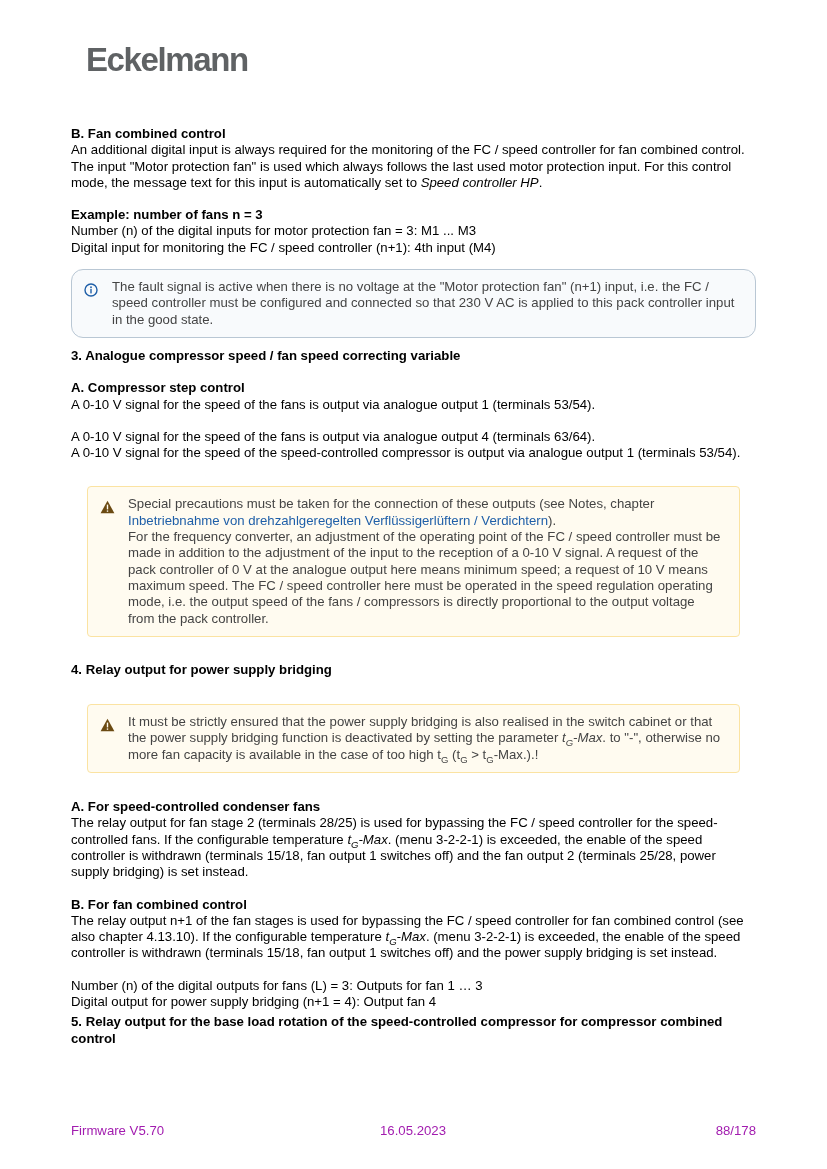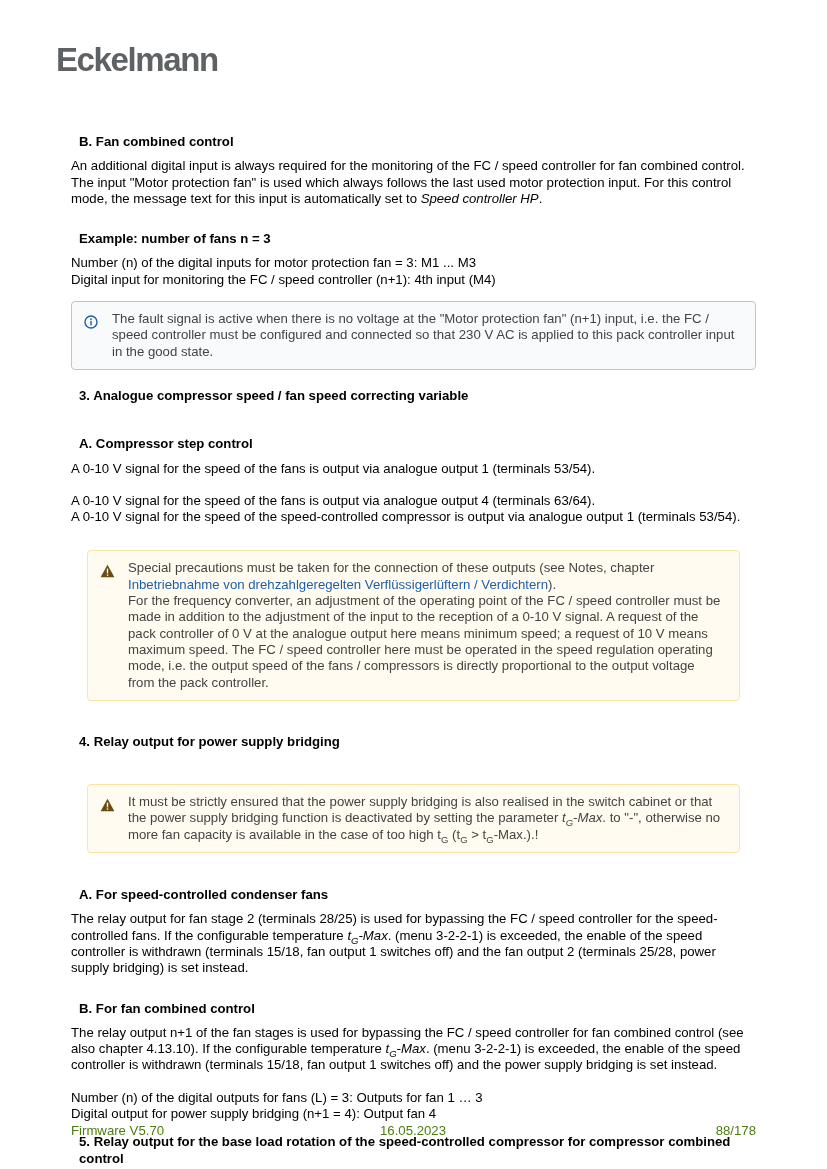--- a/index.html
+++ b/index.html
@@ -1,32 +1,32 @@
 <!DOCTYPE html>
 <html><head>
 <meta charset="utf-8">
 <style>
   html, body { margin: 0; padding: 0; background: #ffffff; }
   body { width: 827px; height: 1169px; position: relative; overflow: hidden;
          font-family: "Liberation Sans", sans-serif; color: #000; }
-  .logo { position: absolute; left: 56px; top: 41px; font-size: 33px; font-weight: bold;
+  .logo { position: absolute; left: 86px; top: 41px; font-size: 33px; font-weight: bold;
           color: #5f6264; letter-spacing: -1.4px; font-family: "Liberation Sans", sans-serif; }
   .content { position: absolute; left: 71px; top: 126px; width: 685px; font-size: 13.2px; line-height: 16.3px; }
-  .h { font-weight: bold; margin: 8px; }
+  .h { font-weight: bold; margin: 0; }
   .p { margin: 0; }
   .gap { height: 16px; }
-  .note { border: 1px solid #b9c7d4; background: #f8fafc; border-radius: 4px;
+  .note { border: 1px solid #b9c7d4; background: #f8fafc; border-radius: 12px;
           padding: 9px 16px 9px 40px; position: relative; color: #444; margin: 0; }
   .warn { border: 1px solid #fbe3a2; background: #fffbf0; border-radius: 4px;
           padding: 9px 16px 9px 40px; position: relative; color: #444; margin: 16px; }
   .icon-info { position: absolute; left: 12px; top: 13px; width: 14px; height: 14px; }
   .icon-warn { position: absolute; left: 12px; top: 13px; width: 15px; height: 14px; }
   .link { color: #1f5fa8; }
   sub { font-size: 9.5px; line-height: 0; }
-  .footer { position: absolute; top: 1123px; font-size: 13.2px; color: #4d7c0f; }
+  .footer { position: absolute; top: 1123px; font-size: 13.2px; color: #a21caf; }
 </style>
 </head>
 <body>
 
 <div class="logo">Eckelmann</div>
 
 <div class="content">
   <p class="h">B. Fan combined control</p>
   <p class="p"><span>An additional digital input is always required for the monitoring of the FC / speed controller for fan combined control. The input "Motor protection fan" is used which always follows the last used motor protection input. For this control mode, the message text for this input is automatically set to </span><i>Speed controller HP</i><span>.</span></p>
   <div class="gap"></div>

